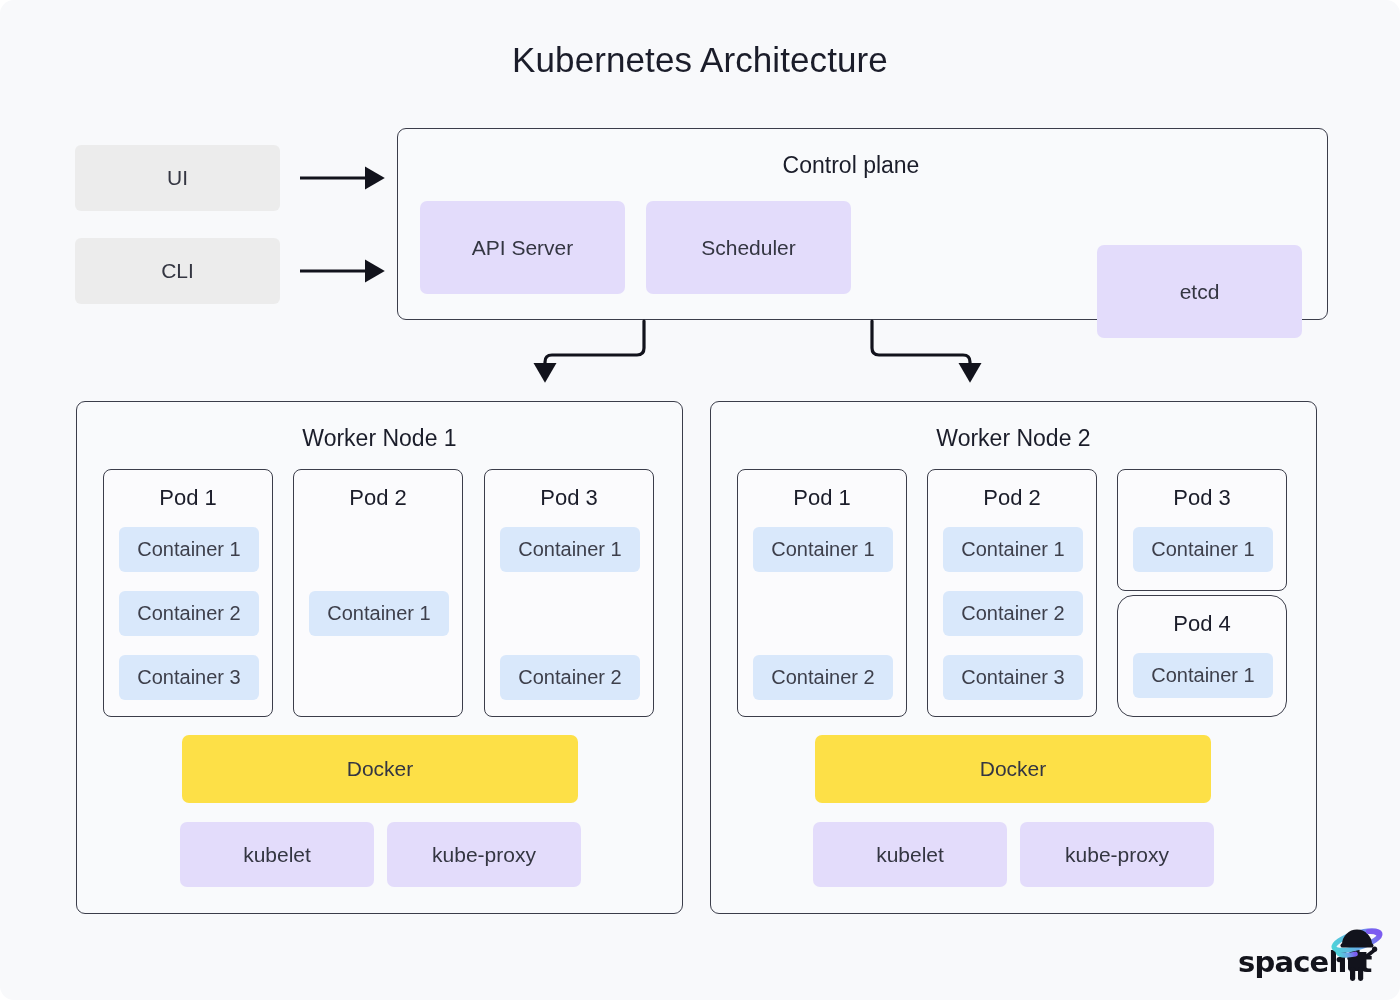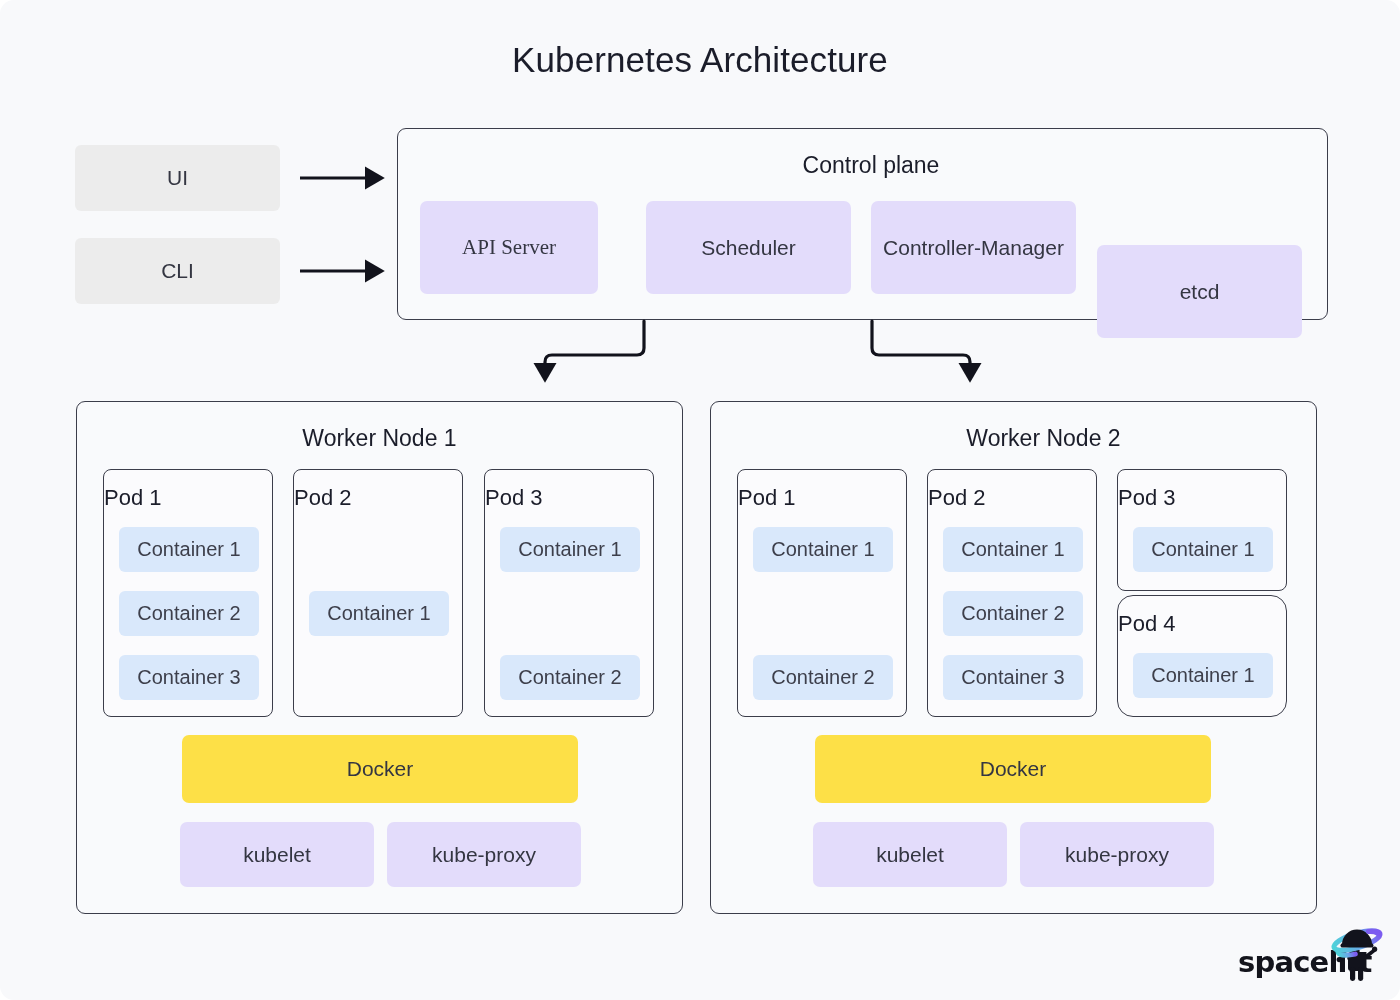--- a/index.html
+++ b/index.html
@@ -84,20 +84,21 @@
     position: absolute;
     box-sizing: border-box;
     border: 1.3px solid #3b3d4a;
     border-radius: 8px;
     background: #fbfbfd;
   }
   .pod-label {
     position: absolute;
     left: 0;
     width: 100%;
+    text-align: center;
     font-size: 22px;
     color: #1b1d2a;
   }
   .container-chip {
     position: absolute;
     box-sizing: border-box;
     background: #d9e8fb;
     border-radius: 6px;
     display: flex;
     align-items: center;
@@ -152,30 +153,27 @@
   <div class="box gray-box" style="left:75px; top:145px; width:205px; height:66px;">
     <span>UI</span>
   </div>
 
   <div class="box gray-box" style="left:75px; top:238px; width:205px; height:66px;text-align:center;">
     <span>CLI</span>
   </div>
 
   <div class="outline-box" style="left:397px; top:128px; width:931px; height:192px;">
   </div>
-  <div class="panel-title" style="left:397px; top:152px; width:908px;margin-left:20px;">Control plane</div>
-
-  <div class="box purple-box" style="left:420px; top:201px; width:178px; height:93px;font-family:Liberation Serif, serif;">
+  <div class="panel-title" style="left:397px; top:152px; width:908px;">Control plane</div>
+
+  <div class="box purple-box" style="left:420px; top:201px; width:205px; height:93px;">
     <span>API Server</span>
   </div>
   <div class="box purple-box" style="left:646px; top:201px; width:205px; height:93px;">
     <span>Scheduler</span>
-  </div>
-  <div class="box purple-box" style="left:871px; top:201px; width:205px; height:93px;">
-    <span>Controller-Manager</span>
   </div>
   <div class="box purple-box" style="left:1097px; top:201px; width:205px; height:93px;margin-top:44px;">
     <span>etcd</span>
   </div>
 
   <div class="outline-box" style="left:76px; top:401px; width:607px; height:513px;">
   </div>
   <div class="panel-title" style="left:76px; top:425px; width:607px;">Worker Node 1</div>
 
   <div class="pod-box" style="left:103px; top:469px; width:170px; height:248px;">
@@ -214,21 +212,21 @@
 
   <div class="box purple-box" style="left:180px; top:822px; width:194px; height:65px;">
     <span>kubelet</span>
   </div>
   <div class="box purple-box" style="left:387px; top:822px; width:194px; height:65px;">
     <span>kube-proxy</span>
   </div>
 
   <div class="outline-box" style="left:710px; top:401px; width:607px; height:513px;">
   </div>
-  <div class="panel-title" style="left:710px; top:425px; width:607px;padding-left:30px;">Worker Node 2</div>
+  <div class="panel-title" style="left:710px; top:425px; width:607px;">Worker Node 2</div>
 
   <div class="pod-box" style="left:737px; top:469px; width:170px; height:248px;">
     <div class="pod-label" style="top:15px;">Pod 1</div>
     <div class="container-chip" style="left:15px; top:57px; width:140px; height:45px;">
       <span>Container 1</span>
     </div>
     <div class="container-chip" style="left:15px; top:185px; width:140px; height:45px;">
       <span>Container 2</span>
     </div>
   </div>

